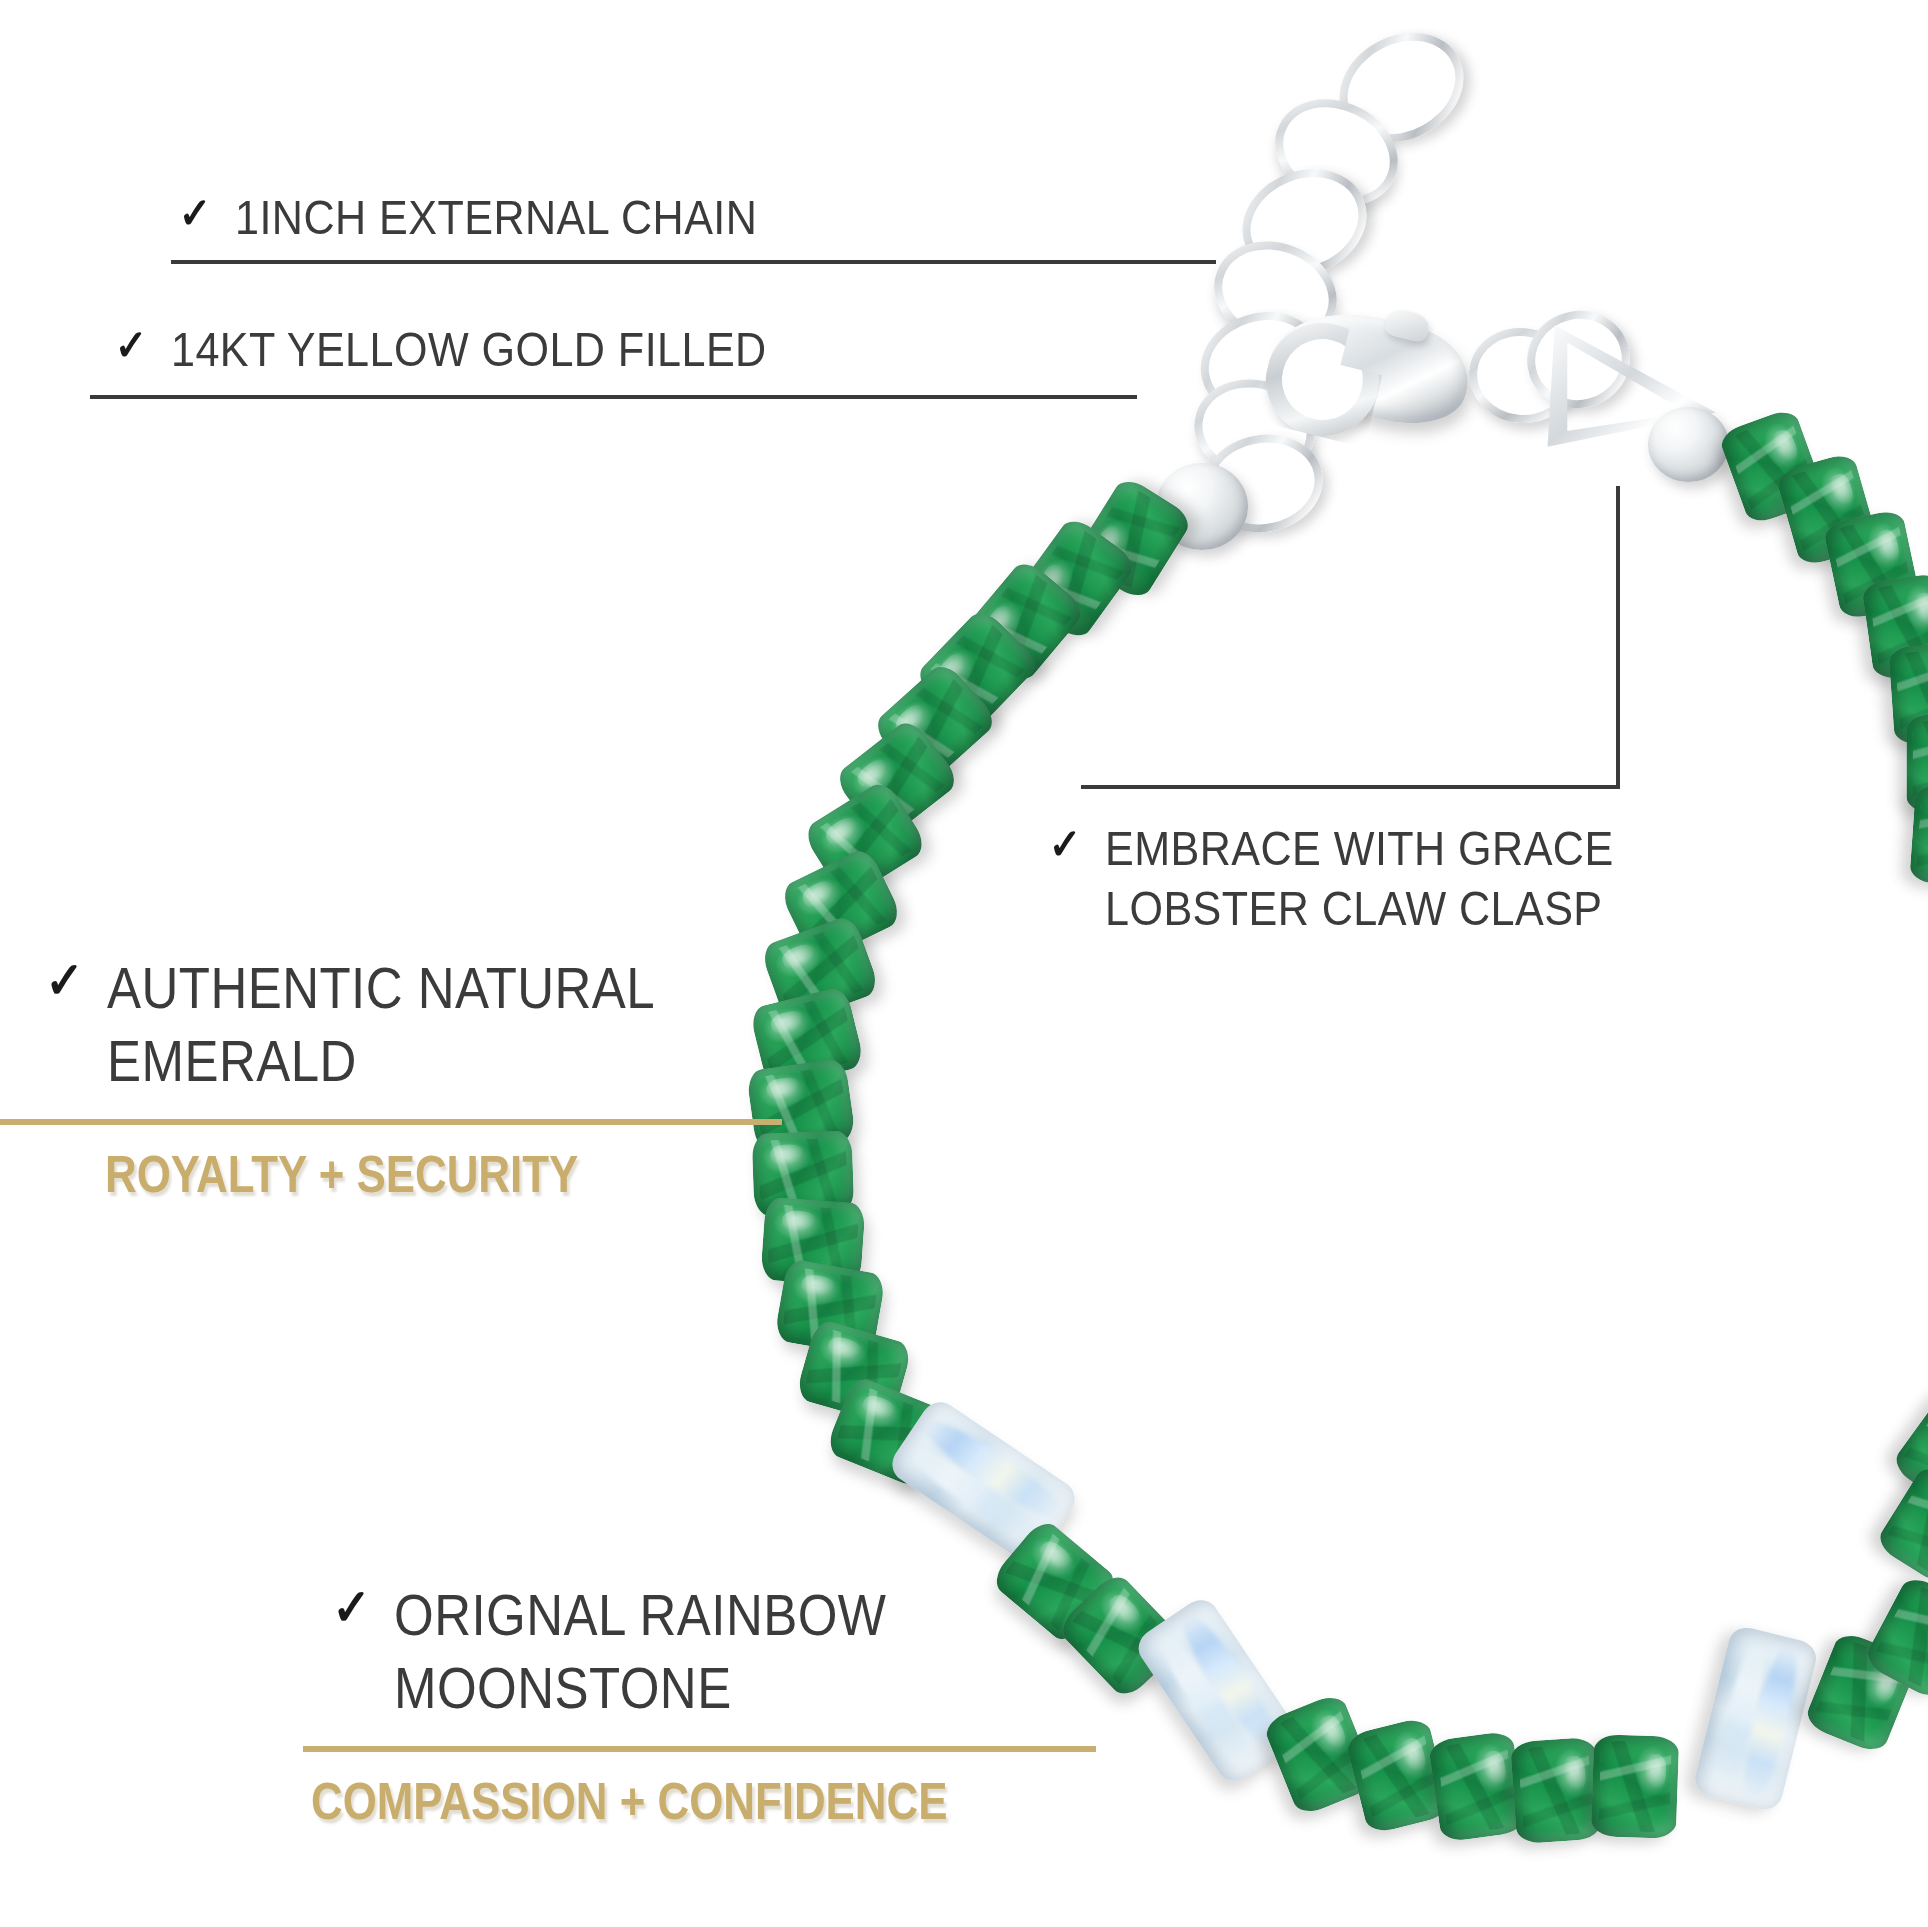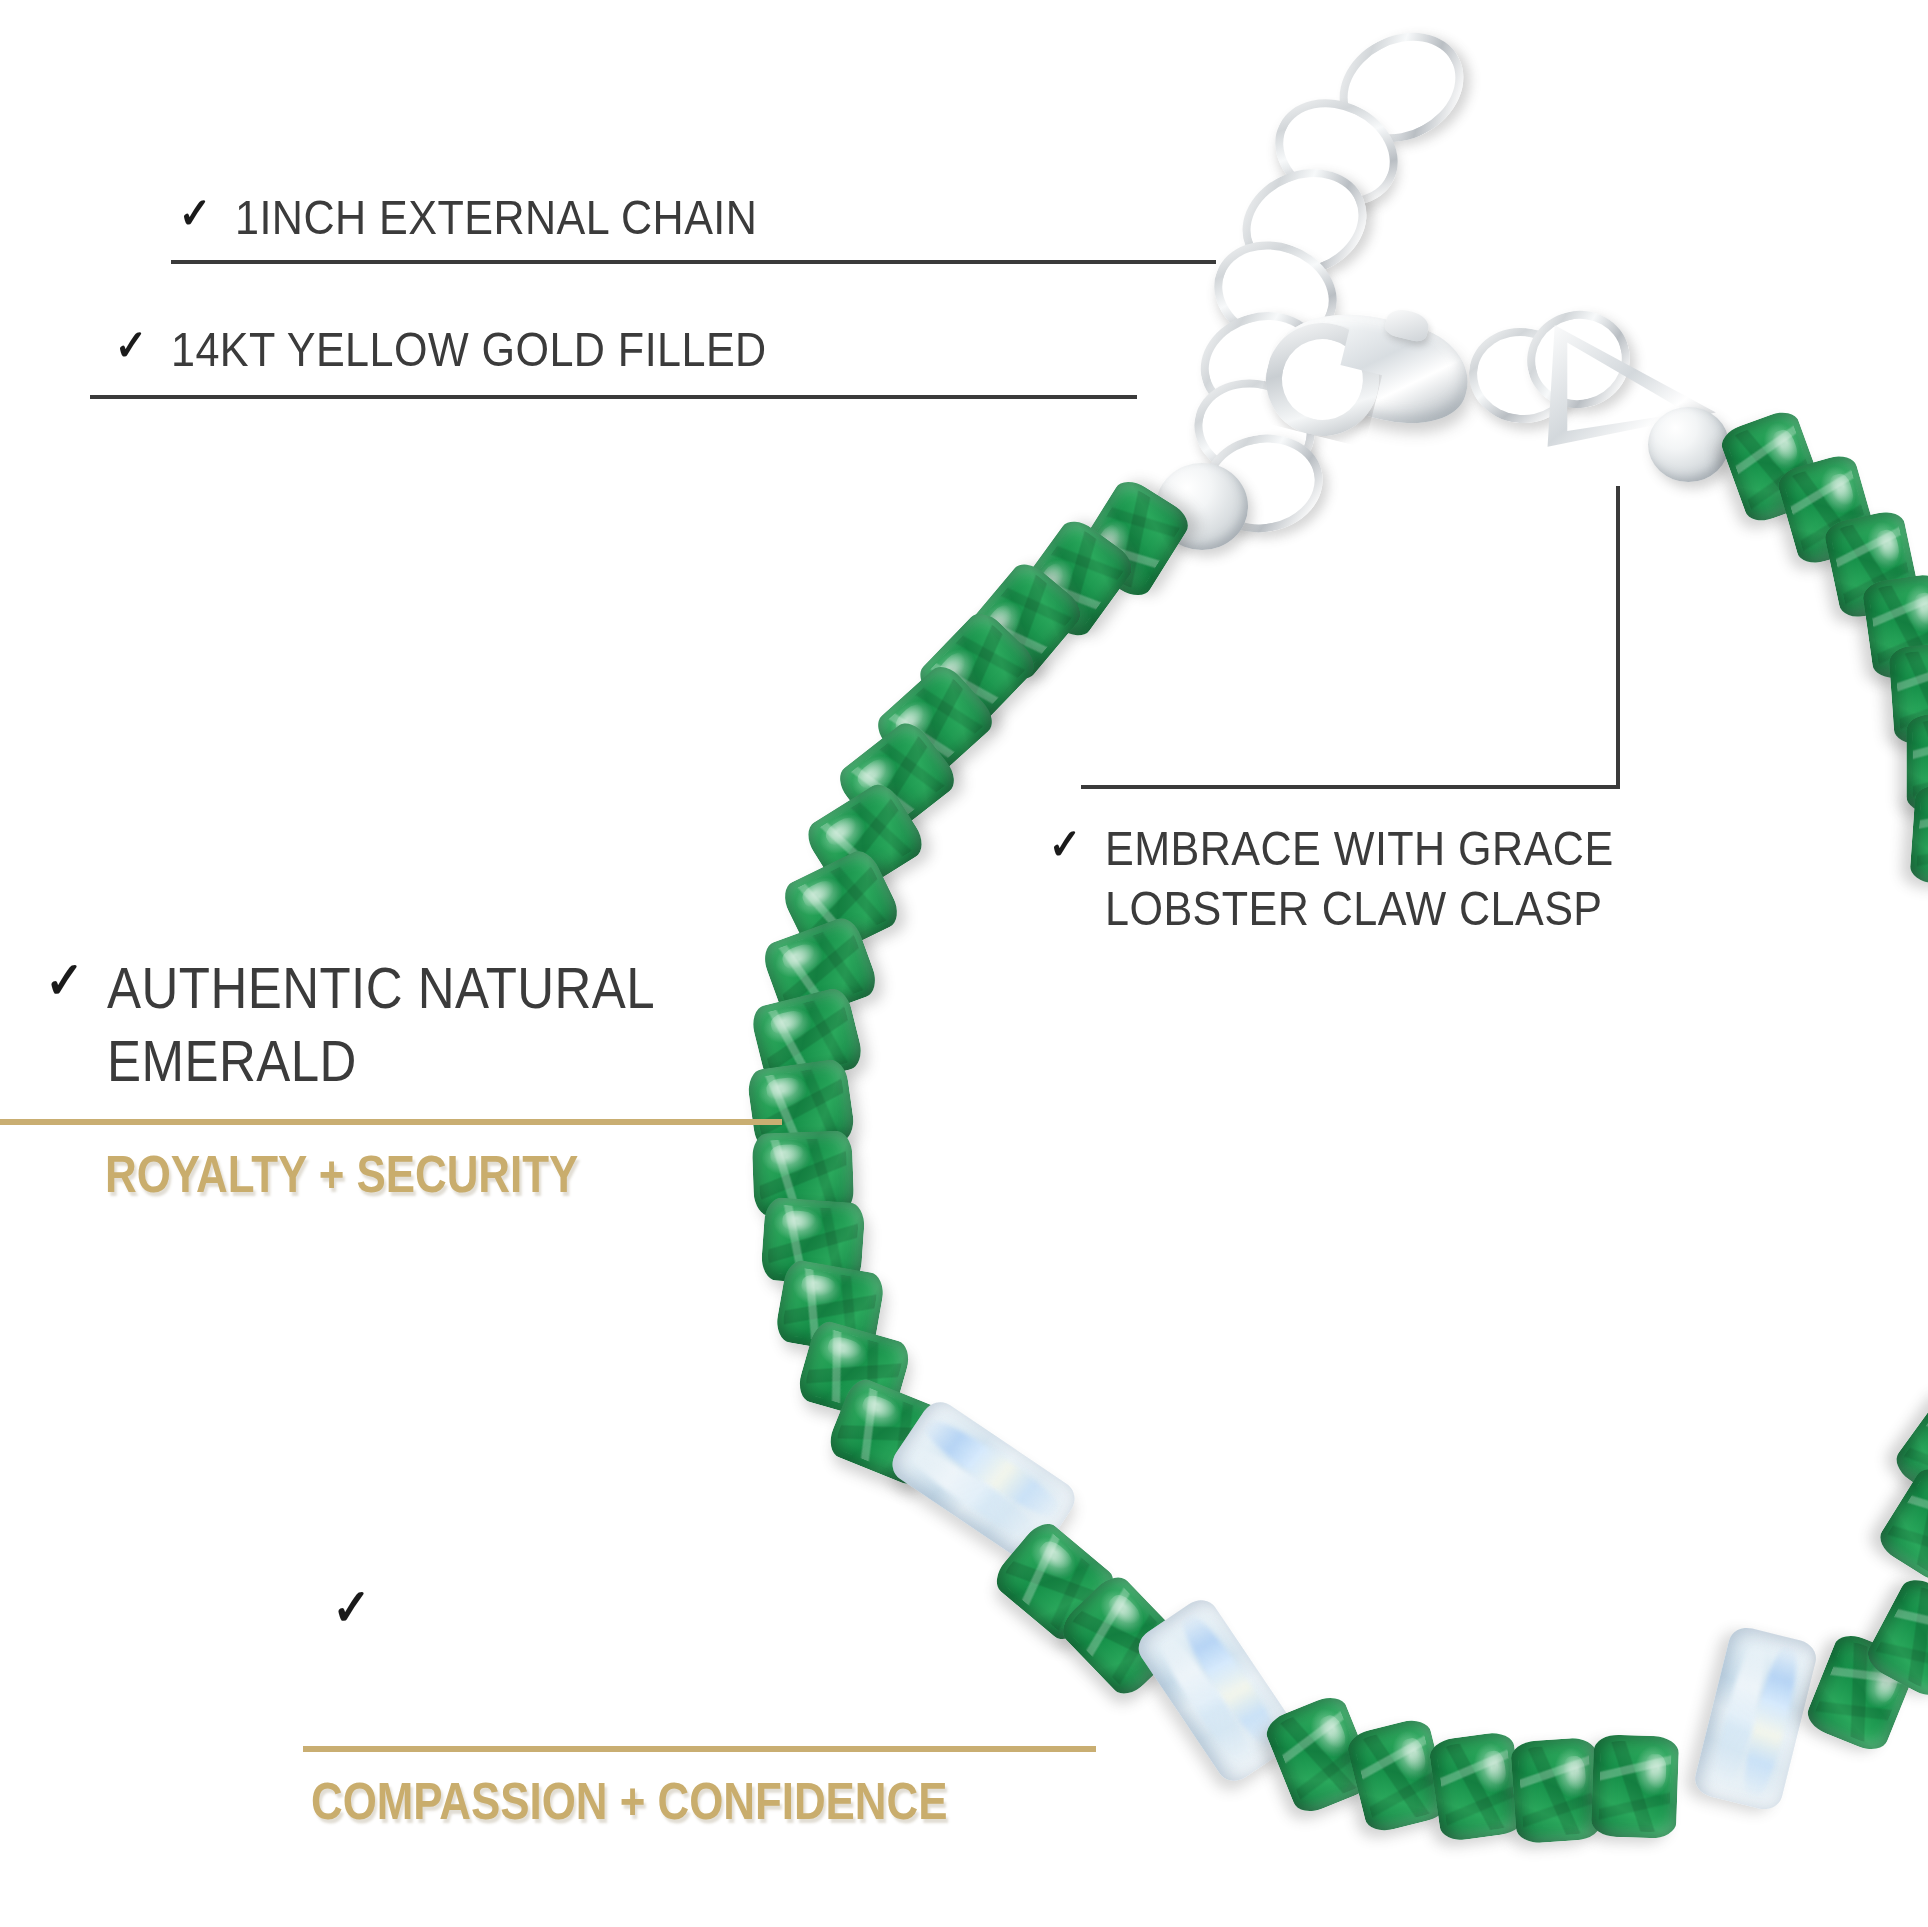--- a/index.html
+++ b/index.html
@@ -282,20 +282,24 @@
           <span class="lbl big" style="display:block;">EMERALD</span>
         </span>
       </div>
     </div>
     <div class="goldrule" style="left:0px;top:1119px;width:782px;"></div>
     <div class="goldtext" style="left:105px;top:1145px;">ROYALTY + SECURITY</div>
 
     <div class="callout" style="left:330px;top:1578px;">
       <div class="ctext">
         <span class="check bigcheck">✓</span>
+        <span>
+          <span class="lbl big" style="display:block;">ORIGNAL RAINBOW</span>
+          <span class="lbl big" style="display:block;">MOONSTONE</span>
+        </span>
       </div>
     </div>
     <div class="goldrule" style="left:303px;top:1746px;width:793px;"></div>
     <div class="goldtext" style="left:311px;top:1772px;">COMPASSION + CONFIDENCE</div>
 
   </div>
 </div>
 
 
 </body></html>

